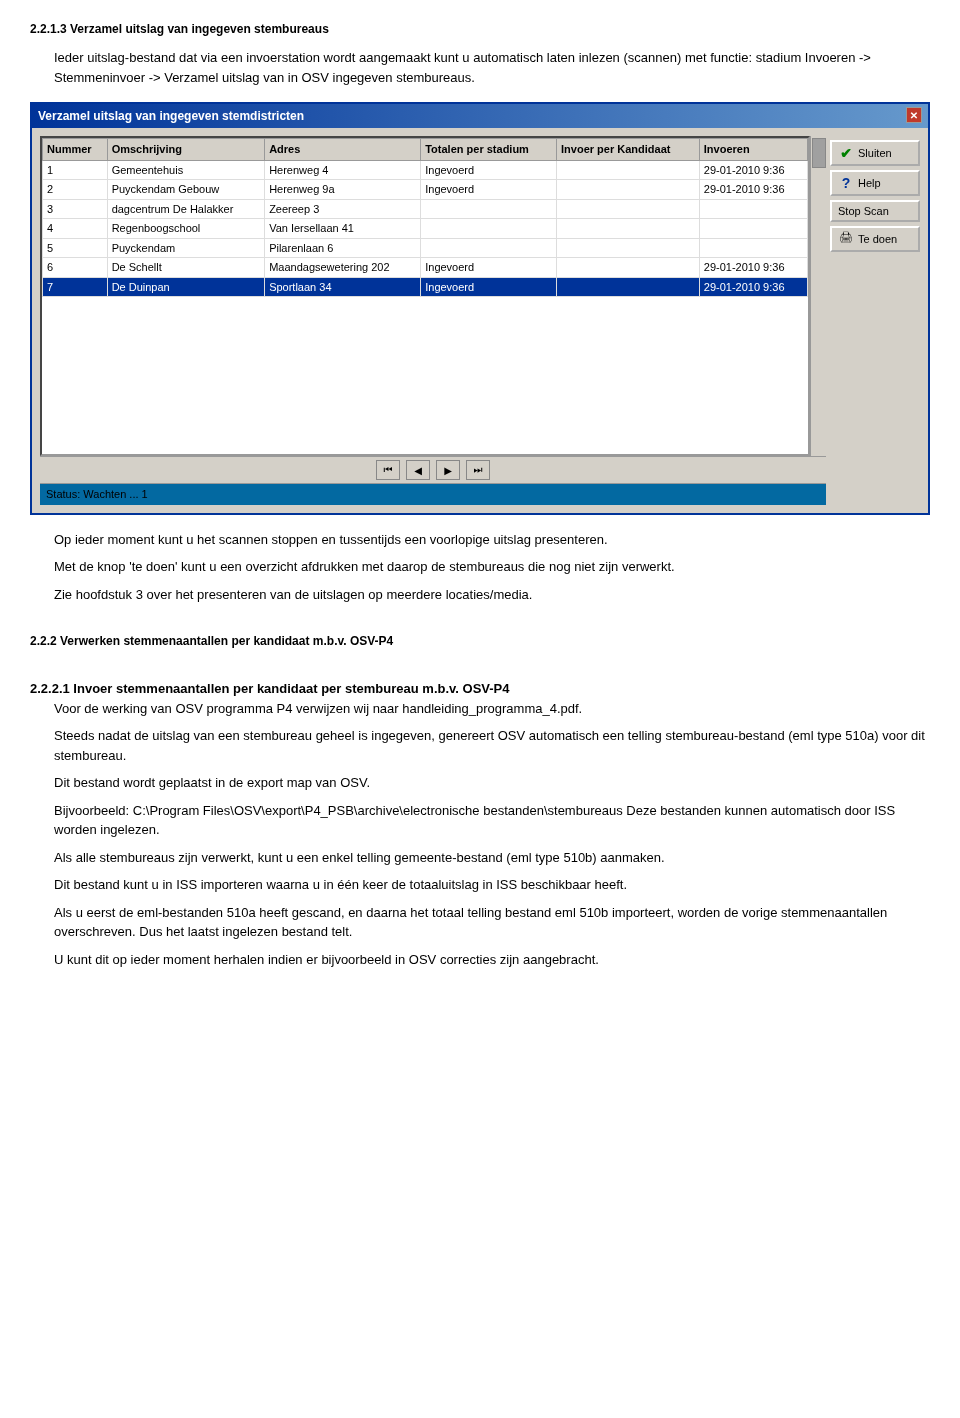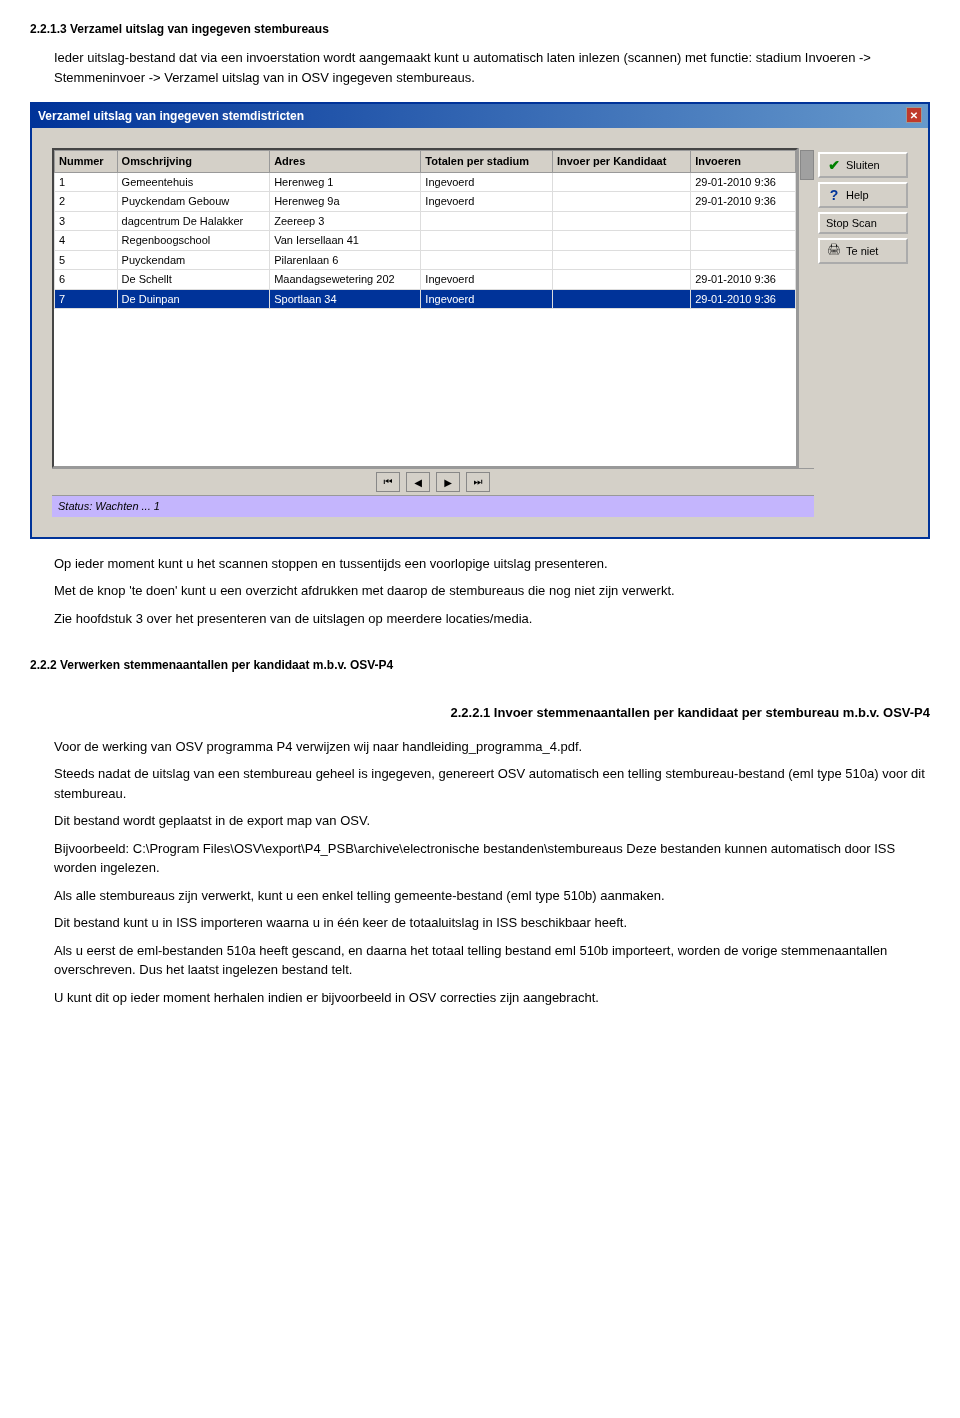--- a/index.html
+++ b/index.html
@@ -6,21 +6,21 @@
     body {
       font-family: Arial, sans-serif;
       font-size: 13px;
       color: #000;
       background: #fff;
       padding: 20px 30px;
       line-height: 1.5;
     }
     h2 { font-size: 12px; font-weight: bold; margin-bottom: 10px; }
     p { margin-bottom: 8px; font-size: 13px; margin-left: 24px; }
-    .subsection-title { font-size: 13px; font-weight: bold; margin-bottom: 14px; text-align: right; }
+    .subsection-title { font-size: 13px; font-weight: bold; margin-bottom: 0; }
 
     
     .dialog-container {
       border: 2px solid #003399;
       background: #d4d0c8;
       margin: 15px 0;
       position: relative;
     }
     .dialog-titlebar {
       background: linear-gradient(to right, #003399, #6699cc);
@@ -39,21 +39,21 @@
       height: 16px;
       font-size: 10px;
       cursor: pointer;
       display: flex;
       align-items: center;
       justify-content: center;
       font-weight: bold;
     }
     .dialog-body {
       display: flex;
-      padding: 20px;
+      padding: 8px;
       gap: 4px;
       border-radius: 23px;
     }
     .dialog-main {
       flex: 1;
       display: flex;
       flex-direction: column;
     }
     .dialog-table-area {
       background: white;
@@ -119,25 +119,24 @@
       border: 1px solid #888;
       width: 24px;
       height: 20px;
       font-size: 10px;
       cursor: pointer;
       display: flex;
       align-items: center;
       justify-content: center;
     }
     .status-bar {
-      background: #c4b5fd;
+      background: #0369a1;
       border-top: 1px solid #999;
       padding: 2px 6px;
       font-size: 11px;
-      font-style: italic;
     }
     .dialog-sidebar {
       width: 90px;
       display: flex;
       flex-direction: column;
       gap: 4px;
       padding: 4px 0;
     }
     .sidebar-btn {
       background: #d4d0c8;
@@ -188,21 +187,21 @@
                 <th>Adres</th>
                 <th>Totalen per stadium</th>
                 <th>Invoer per Kandidaat</th>
                 <th>Invoeren</th>
               </tr>
             </thead>
             <tbody id="table-body">
             <tr>
                   <td>1</td>
                   <td>Gemeentehuis</td>
-                  <td>Herenweg 1</td>
+                  <td>Herenweg 4</td>
                   <td>Ingevoerd</td>
                   <td></td>
                   <td>29-01-2010  9:36</td>
                 </tr>
                 <tr>
                   <td>2</td>
                   <td>Puyckendam Gebouw</td>
                   <td>Herenweg 9a</td>
                   <td>Ingevoerd</td>
                   <td></td>
@@ -272,21 +271,21 @@
       </button>
       <button class="sidebar-btn">
         <span class="btn-icon btn-blue">?</span>
         <span>Help</span>
       </button>
       <button class="sidebar-btn">
         <span>Stop Scan</span>
       </button>
       <button class="sidebar-btn">
         <span class="btn-icon">🖨</span>
-        <span>Te niet</span>
+        <span>Te doen</span>
       </button>
     </div>
   </div>
 </div>
 
 
 <p>Op ieder moment kunt u het scannen stoppen en tussentijds een voorlopige uitslag presenteren.</p>
 <p>Met de knop 'te doen' kunt u een overzicht afdrukken met daarop de stembureaus die nog niet zijn verwerkt.</p>
 <p>Zie hoofdstuk 3 over het presenteren van de uitslagen op meerdere locaties/media.</p>
 

